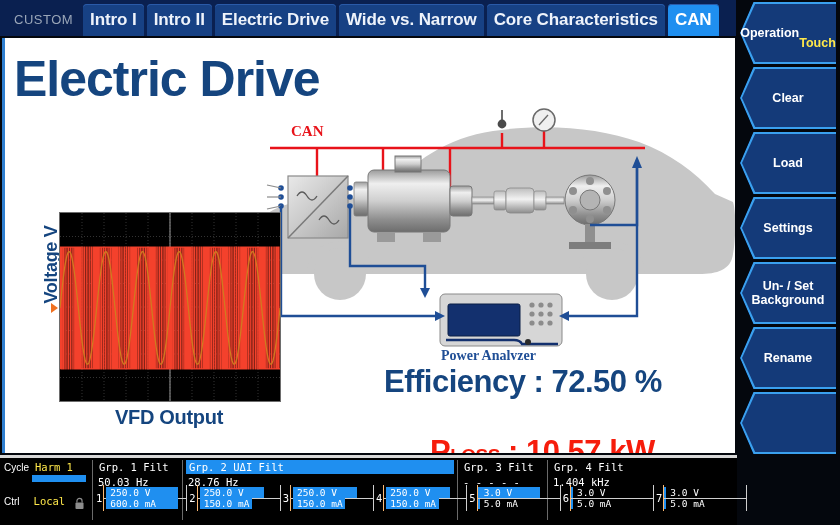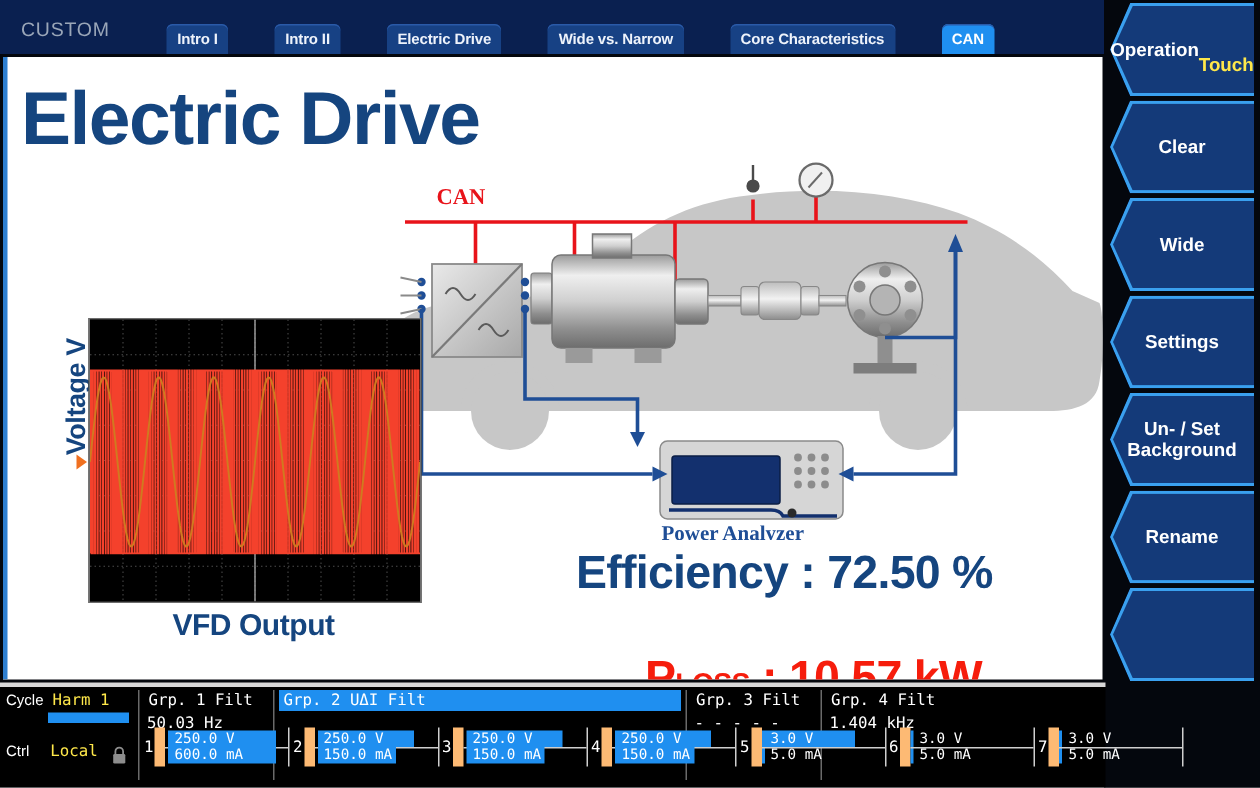--- a/index.html
+++ b/index.html
@@ -8,31 +8,31 @@
     background:#04070d;
     font-family:"Liberation Sans", sans-serif;
     -webkit-font-smoothing:antialiased;
   }
   #app{position:relative;width:840px;height:525px;}
 
   
   .tabbar{
     position:absolute;left:0;top:0;width:737px;height:36px;
     background:#0a2050;
-    display:flex;align-items:flex-end;gap:28px;
+    display:flex;align-items:flex-end;
   }
   .custom-label{
     color:#9aa6b8;font-size:13px;letter-spacing:.5px;
     padding:0 10px 9px 14px;font-weight:400;white-space:nowrap;
   }
   .tab{
-    height:20px;margin-right:3px;
+    height:32px;margin-right:3px;
     background:#174184;
     border-radius:4px 4px 0 0;
-    color:#eef3fb;font-size:10px;font-weight:bold;
+    color:#eef3fb;font-size:17px;font-weight:bold;
     display:flex;align-items:center;justify-content:center;
     padding:0 7px;white-space:nowrap;letter-spacing:-0.1px;
     box-shadow:inset 0 1px 0 #2a5aa8;
   }
   .tab.sel{background:#1f8ff0;color:#ffffff;}
   .tab.active{background:#0a2050;color:#ffffff;box-shadow:none;}
 
   
   .canvas{
     position:absolute;left:2px;top:38px;width:733px;height:415px;
@@ -145,21 +145,21 @@
   .grp{position:absolute;top:5px;height:62px;}
   .grp-hd{font-size:10.5px;color:#ffffff;white-space:nowrap;padding:1px 3px;}
   .grp-hd.hl{background:#1f8ff0;color:#ffffff;}
   .grp-freq{font-size:10.5px;color:#ffffff;margin-top:2px;padding-left:2px;white-space:nowrap;}
 
   .chans{position:absolute;top:30px;left:0;display:flex;}
   .chan{display:flex;align-items:center;margin-right:2px;}
   .chan-no{font-size:10.5px;color:#ffffff;margin-right:1px;}
   .chan-box{
     position:relative;width:82px;height:26px;
-    border-left:7px solid #fdba74;border-right:1px solid #cfcfcf;
+    border-left:1px solid #fdba74;border-right:1px solid #cfcfcf;
     display:flex;flex-direction:column;justify-content:center;
   }
   .chan-box::after{
     content:"";position:absolute;left:0;right:0;top:50%;height:1px;background:#cfcfcf;
   }
   .chan-v,.chan-a{
     position:relative;height:11px;display:flex;align-items:center;
     font-size:9.5px;color:#ffffff;white-space:nowrap;z-index:2;
   }
   .chan-v .fill,.chan-a .fill{
@@ -370,21 +370,21 @@
 
   <div class="sidemenu">
     <div class="skey">
       <div class="l1">Operation</div>
       <div class="l2">Touch</div>
     </div>
     <div class="skey">
       <div class="l1">Clear</div>
     </div>
     <div class="skey">
-      <div class="l1">Wide</div>
+      <div class="l1">Load</div>
     </div>
     <div class="skey">
       <div class="l1">Settings</div>
     </div>
     <div class="skey">
       <div class="l1" style="white-space:pre-line">Un- / Set
 Background</div>
     </div>
     <div class="skey">
       <div class="l1">Rename</div>
@@ -417,20 +417,21 @@
     <div class="sb-div" style="left:182px"></div>
     <div class="sb-div" style="left:457px"></div>
     <div class="sb-div" style="left:547px"></div>
 
     <div class="grp" style="left:96px;width:84px">
       <div class="grp-hd">Grp.  1 Filt</div>
       <div class="grp-freq">50.03   Hz</div>
     </div>
     <div class="grp" style="left:186px;width:268px">
       <div class="grp-hd hl">Grp.  2 UΔI  Filt</div>
+      <div class="grp-freq">28.76   Hz</div>
     </div>
     <div class="grp" style="left:461px;width:84px">
       <div class="grp-hd">Grp.  3 Filt</div>
       <div class="grp-freq">- - - - -</div>
     </div>
     <div class="grp" style="left:551px;width:180px">
       <div class="grp-hd">Grp.  4 Filt</div>
       <div class="grp-freq">1.404  kHz</div>
     </div>
 

